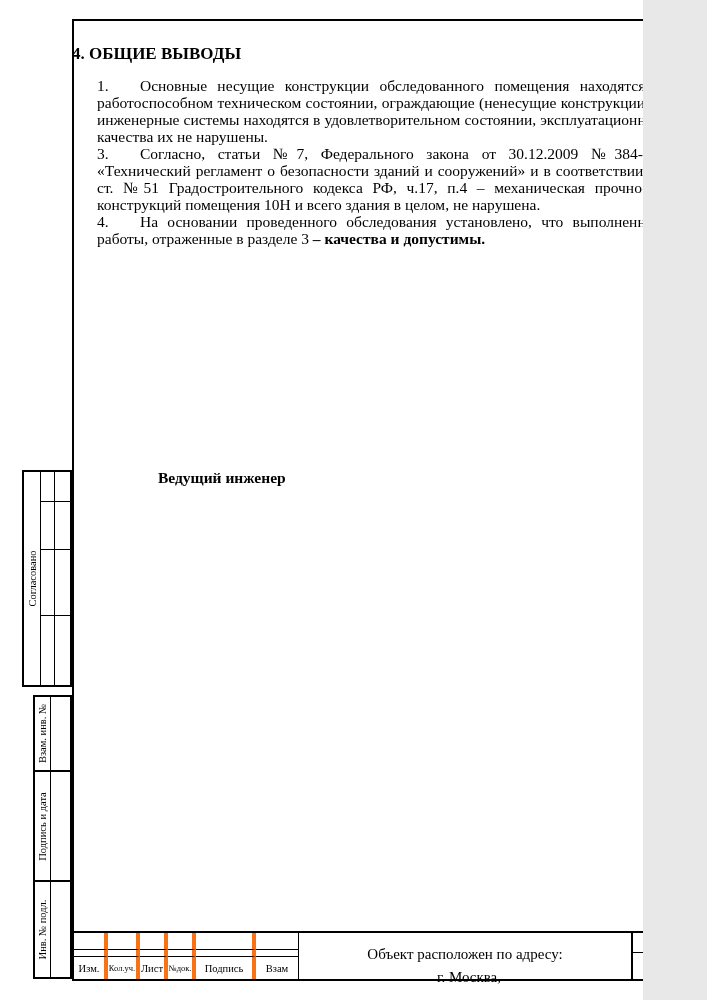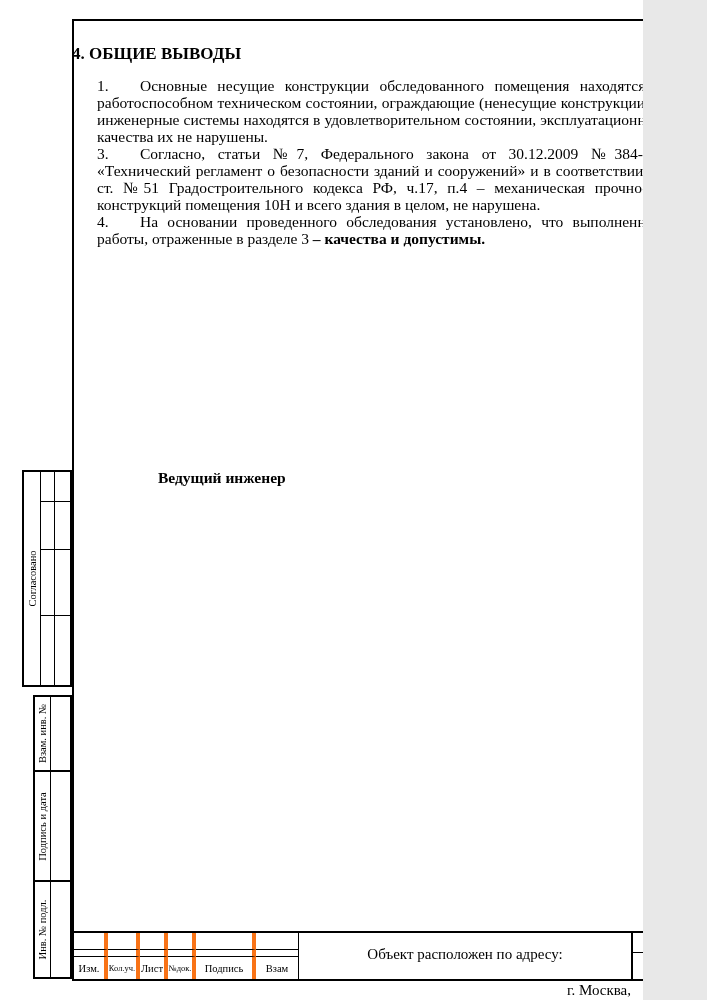--- a/index.html
+++ b/index.html
@@ -77,21 +77,21 @@
   }
   .tbl > div{border-right:4px solid #f97316;border-bottom:1px solid #000;}
   .tbl > div:nth-child(6n){border-right:none;}
   .tbl > div:nth-child(n+13){
     border-bottom:none;display:flex;align-items:center;justify-content:center;
     font-size:10.5px;
   }
   .tbl .sm{font-size:8.5px !important;}
   .tbm{flex:1;box-sizing:border-box;padding-top:13px;font-size:15px;}
   .tbm .addr1{text-align:center;}
-  .tbm .addr2{text-align:right;padding-left:8px;margin-top:19px;}
+  .tbm .addr2{text-align:center;padding-left:8px;margin-top:6px;}
   .tbr{width:53px;border-left:2px solid #000;box-sizing:border-box;display:flex;flex-direction:column;}
   .tbr .hdr{height:19px;border-bottom:1px solid #000;display:flex;align-items:center;justify-content:center;font-size:11px;}
   .tbr .val{flex:1;display:flex;align-items:center;justify-content:center;font-size:15px;}
 </style>
 </head>
 <body>
 
 <div class="page">
 
   <div class="frame"></div>

